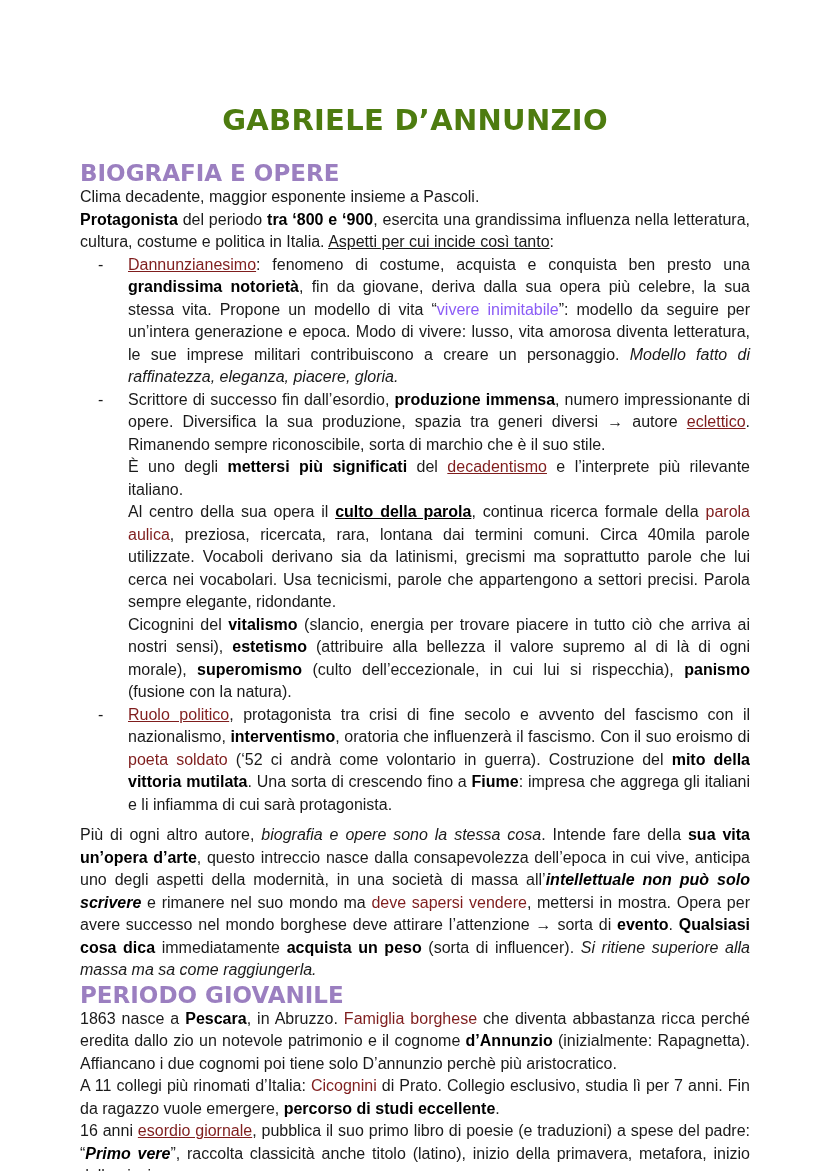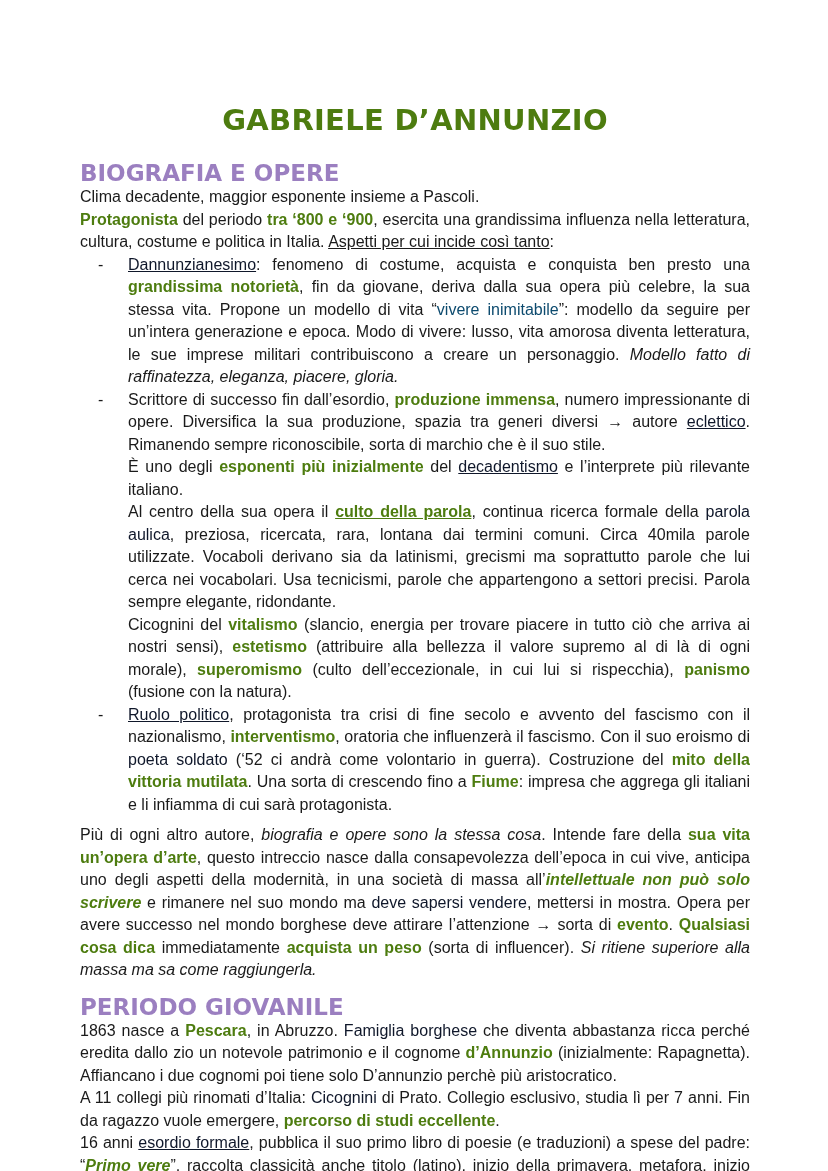--- a/index.html
+++ b/index.html
@@ -14,49 +14,49 @@
       line-height: 40px;
     }
     .h2 {
       font-family: "DejaVu Sans", sans-serif; font-weight: bold; font-size: 23px;
       color: #9b7fc0; margin: 0; line-height: 26px;
     }
     p, li { font-size: 16px; line-height: 22.5px; margin: 0; text-align: justify; }
     ul.dash { list-style: none; margin: 0; padding: 0 0 0 48px; }
     ul.dash li { position: relative; }
     ul.dash li::before { content: "-"; position: absolute; left: -30px; top: 0; }
-    b { font-weight: bold; color: #4d7c0f; }
-    .pink { color: #0f172a; }
-    .purple { color: #0c4a6e; }
+    b { font-weight: bold; color: #000000; }
+    .pink { color: #7f1d1d; }
+    .purple { color: #8b5cf6; }
     .u { text-decoration: underline; }
-    .sec2 { margin-top: 12px; }
+    .sec2 { margin-top: 0; }
     .para-after-list { margin-top: 8px; }
   </style>
 </head>
 <body>
 
 <div class="page">
   <h1 class="title">GABRIELE D’ANNUNZIO</h1>
 
   <h2 class="h2">BIOGRAFIA E OPERE</h2>
   <p>Clima decadente, maggior esponente insieme a Pascoli.</p>
   <p><b>Protagonista</b><span> del periodo </span><b>tra ‘800 e ‘900</b><span>, esercita una grandissima influenza nella letteratura, cultura, costume e politica in Italia. </span><span class="u">Aspetti per cui incide così tanto</span><span>:</span></p>
 
   <ul class="dash">
     <li><span class="pink u">Dannunzianesimo</span><span>: fenomeno di costume, acquista e conquista ben presto una </span><b>grandissima notorietà</b><span>, fin da giovane, deriva dalla sua opera più celebre, la sua stessa vita. Propone un modello di vita “</span><span class="purple">vivere inimitabile</span><span>”: modello da seguire per un’intera generazione e epoca. Modo di vivere: lusso, vita amorosa diventa letteratura, le sue imprese militari contribuiscono a creare un personaggio. </span><i>Modello fatto di raffinatezza, eleganza, piacere, gloria.</i></li>
 
     <li><span>Scrittore di successo fin dall’esordio, </span><b>produzione immensa</b><span>, numero impressionante di opere. Diversifica la sua produzione, spazia tra generi diversi → autore </span><span class="pink u">eclettico</span><span>. Rimanendo sempre riconoscibile, sorta di marchio che è il suo stile.</span>
-      <div><span>È uno degli </span><b>esponenti più inizialmente</b><span> del </span><span class="pink u">decadentismo</span><span> e l’interprete più rilevante italiano.</span></div>
+      <div><span>È uno degli </span><b>mettersi più significati</b><span> del </span><span class="pink u">decadentismo</span><span> e l’interprete più rilevante italiano.</span></div>
       <div><span>Al centro della sua opera il </span><b class="u">culto della parola</b><span>, continua ricerca formale della </span><span class="pink">parola aulica</span><span>, preziosa, ricercata, rara, lontana dai termini comuni. Circa 40mila parole utilizzate. Vocaboli derivano sia da latinismi, grecismi ma soprattutto parole che lui cerca nei vocabolari. Usa tecnicismi, parole che appartengono a settori precisi. Parola sempre elegante, ridondante.</span></div>
       <div><span>Cicognini del </span><b>vitalismo</b><span> (slancio, energia per trovare piacere in tutto ciò che arriva ai nostri sensi), </span><b>estetismo</b><span> (attribuire alla bellezza il valore supremo al di là di ogni morale), </span><b>superomismo</b><span> (culto dell’eccezionale, in cui lui si rispecchia), </span><b>panismo</b><span> (fusione con la natura).</span></div>
     </li>
 
     <li><span class="pink u">Ruolo politico</span><span>, protagonista tra crisi di fine secolo e avvento del fascismo con il nazionalismo, </span><b>interventismo</b><span>, oratoria che influenzerà il fascismo. Con il suo eroismo di </span><span class="pink">poeta soldato</span><span> (‘52 ci andrà come volontario in guerra). Costruzione del </span><b>mito della vittoria mutilata</b><span>. Una sorta di crescendo fino a </span><b>Fiume</b><span>: impresa che aggrega gli italiani e li infiamma di cui sarà protagonista.</span></li>
   </ul>
 
   <p class="para-after-list"><span>Più di ogni altro autore, </span><i>biografia e opere sono la stessa cosa</i><span>. Intende fare della </span><b>sua vita un’opera d’arte</b><span>, questo intreccio nasce dalla consapevolezza dell’epoca in cui vive, anticipa uno degli aspetti della modernità, in una società di massa all’</span><b><i>intellettuale non può solo scrivere</i></b><span> e rimanere nel suo mondo ma </span><span class="pink">deve sapersi vendere</span><span>, mettersi in mostra. Opera per avere successo nel mondo borghese deve attirare l’attenzione → sorta di </span><b>evento</b><span>. </span><b>Qualsiasi cosa dica</b><span> immediatamente </span><b>acquista un peso</b><span> (sorta di influencer). </span><i>Si ritiene superiore alla massa ma sa come raggiungerla.</i></p>
 
   <h2 class="h2 sec2">PERIODO GIOVANILE</h2>
   <p><span>1863 nasce a </span><b>Pescara</b><span>, in Abruzzo. </span><span class="pink">Famiglia borghese</span><span> che diventa abbastanza ricca perché eredita dallo zio un notevole patrimonio e il cognome </span><b>d’Annunzio</b><span> (inizialmente: Rapagnetta). Affiancano i due cognomi poi tiene solo D’annunzio perchè più aristocratico.</span></p>
   <p><span>A 11 collegi più rinomati d’Italia: </span><span class="pink">Cicognini</span><span> di Prato. Collegio esclusivo, studia lì per 7 anni. Fin da ragazzo vuole emergere, </span><b>percorso di studi eccellente</b><span>.</span></p>
-  <p><span>16 anni </span><span class="pink u">esordio formale</span><span>, pubblica il suo primo libro di poesie (e traduzioni) a spese del padre: “</span><b><i>Primo vere</i></b><span>”, raccolta classicità anche titolo (latino), inizio della primavera, metafora, inizio della giovinezza.</span></p>
+  <p><span>16 anni </span><span class="pink u">esordio giornale</span><span>, pubblica il suo primo libro di poesie (e traduzioni) a spese del padre: “</span><b><i>Primo vere</i></b><span>”, raccolta classicità anche titolo (latino), inizio della primavera, metafora, inizio della giovinezza.</span></p>
   <p><b class="u">Lancio pubblicitario</b><span> → notizia sul giornale di un incidente in cui lui aveva perso la vita. Nei giorni</span></p>
 </div>
 
 </body></html>

